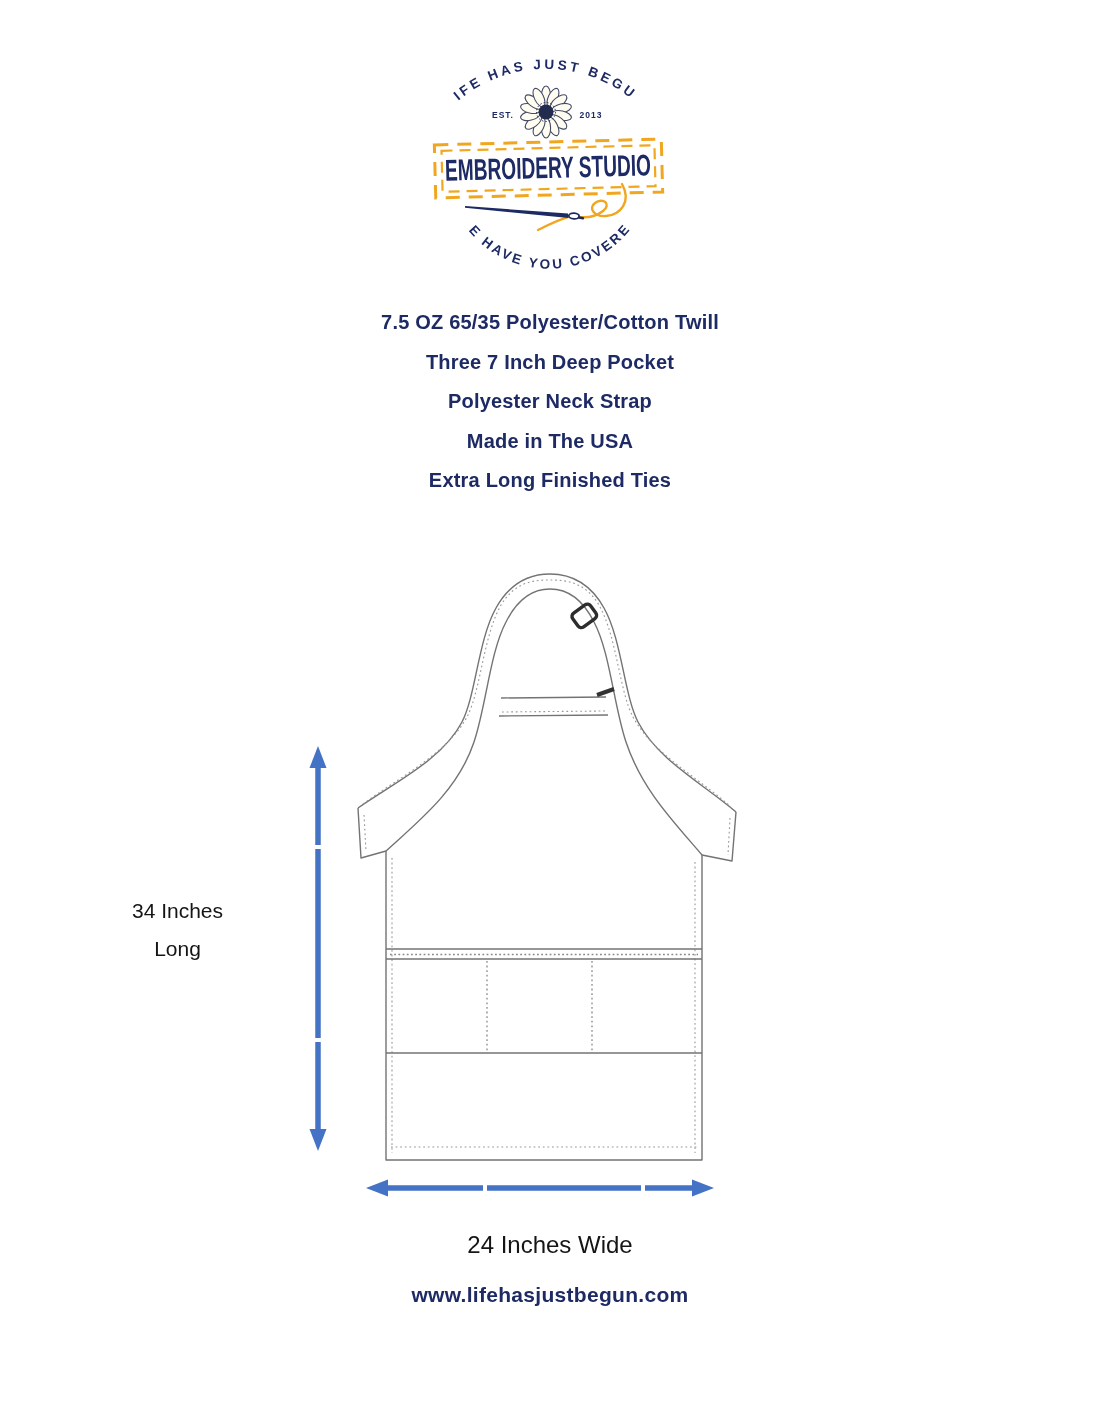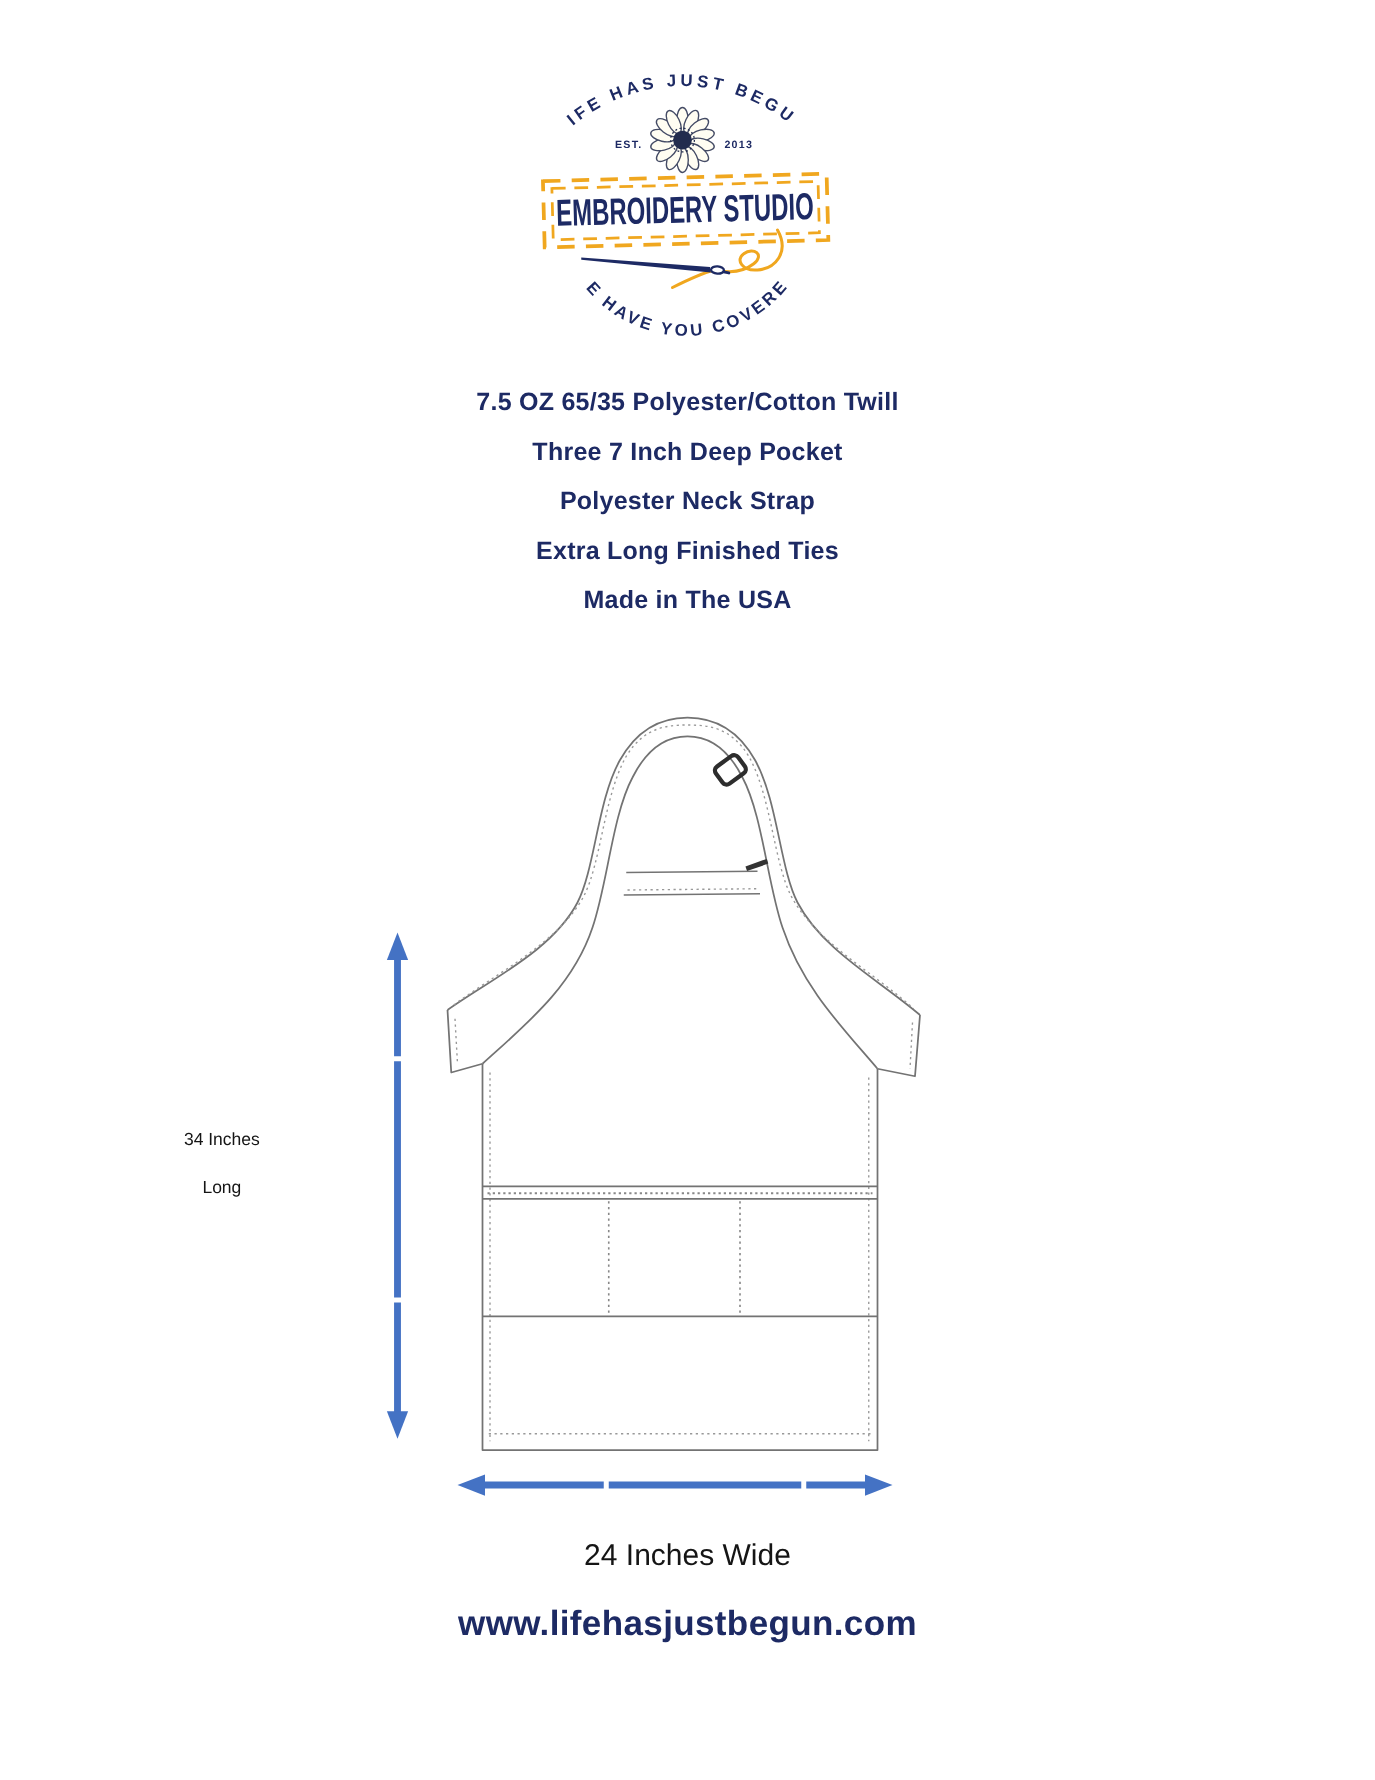--- a/index.html
+++ b/index.html
@@ -13,29 +13,29 @@
   
   .features{
     position:absolute;left:0;right:0;top:303px;text-align:center;
     color:#1d2a64;font-weight:bold;font-size:20px;line-height:39.5px;
     letter-spacing:.2px;
   }
   
   .diagram-wrap{position:absolute;left:90px;top:540px;width:700px;height:680px;}
   .height-label{
     position:absolute;left:95px;top:892px;width:165px;text-align:center;
-    color:#151515;font-size:14px;line-height:38px;
+    color:#151515;font-size:21px;line-height:38px;
   }
   .width-label{
     position:absolute;left:0;right:0;top:1231px;text-align:center;
     color:#151515;font-size:24px;
   }
   .footer-url{
     position:absolute;left:0;right:0;top:1283px;text-align:center;
-    color:#1d2a64;font-size:28px;font-weight:bold;letter-spacing:.3px;
+    color:#1d2a64;font-size:21px;font-weight:bold;letter-spacing:.3px;
   }
 </style>
 </head>
 <body>
 
 <div class="page">
 
   <div class="logo-wrap">
     <svg width="300" height="246" viewBox="0 0 300 246">
 
@@ -89,22 +89,22 @@
       <text font-size="13.5" font-weight="bold" fill="#1d2a64" letter-spacing="2.6">
         <textPath href="#arcBottom" startOffset="50%" text-anchor="middle">WE HAVE YOU COVERED</textPath>
       </text>
     </svg>
   </div>
 
   <div class="features">
     <div>7.5 OZ 65/35 Polyester/Cotton Twill</div>
     <div>Three 7 Inch Deep Pocket</div>
     <div>Polyester Neck Strap</div>
+    <div>Made in The USA</div>
     <div>Extra Long Finished Ties</div>
-    <div>Made in The USA</div>
   </div>
 
   <div class="diagram-wrap">
     <svg width="700" height="680" viewBox="90 540 700 680">
       <g fill="none" stroke="#737373" stroke-width="1.4" stroke-linejoin="round">
 
         <g>
           <path d="M 358 808 C 395 782 442 760 462 722 C 476 695 478 640 496 608 C 510 583 530 574 550 574 C 570 574 590 583 604 608 C 622 640 624 695 638 722 C 658 760 702 783 736 812"></path>
           <path d="M 386 851 C 420 820 458 790 474 742 C 486 707 490 652 506 622 C 518 598 533 589 550 589 C 567 589 582 598 594 622 C 610 652 614 707 626 742 C 642 790 674 822 702 855"></path>
           <path d="M 363 804 C 398 778 447 754 467 717 C 481 690 483 637 501 605 C 515 582 533 580 550 580 C 567 580 585 582 599 605 C 617 637 619 690 633 717 C 653 754 699 778 731 807" stroke="#999999" stroke-width="1.1" stroke-dasharray="1.8 2.8"></path>

